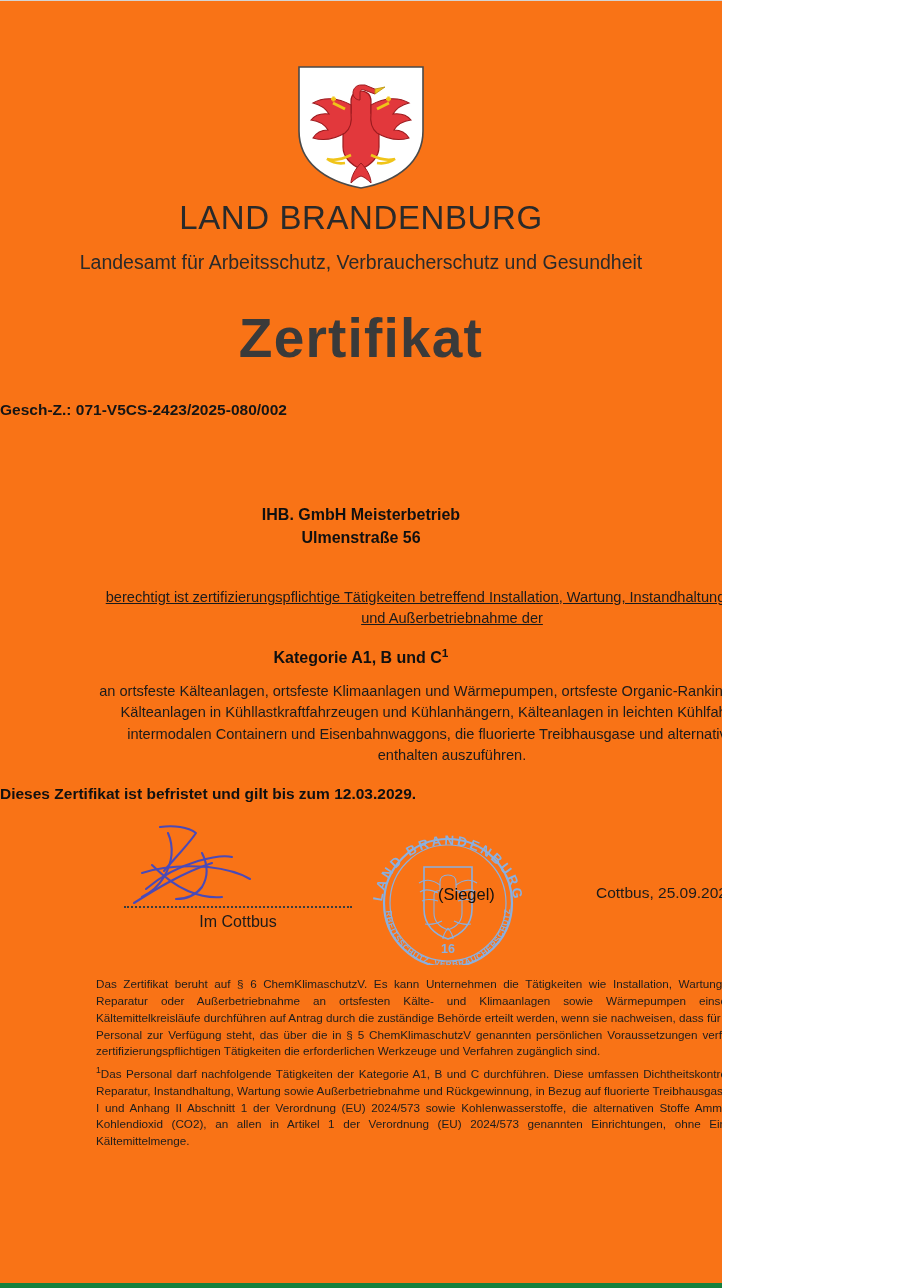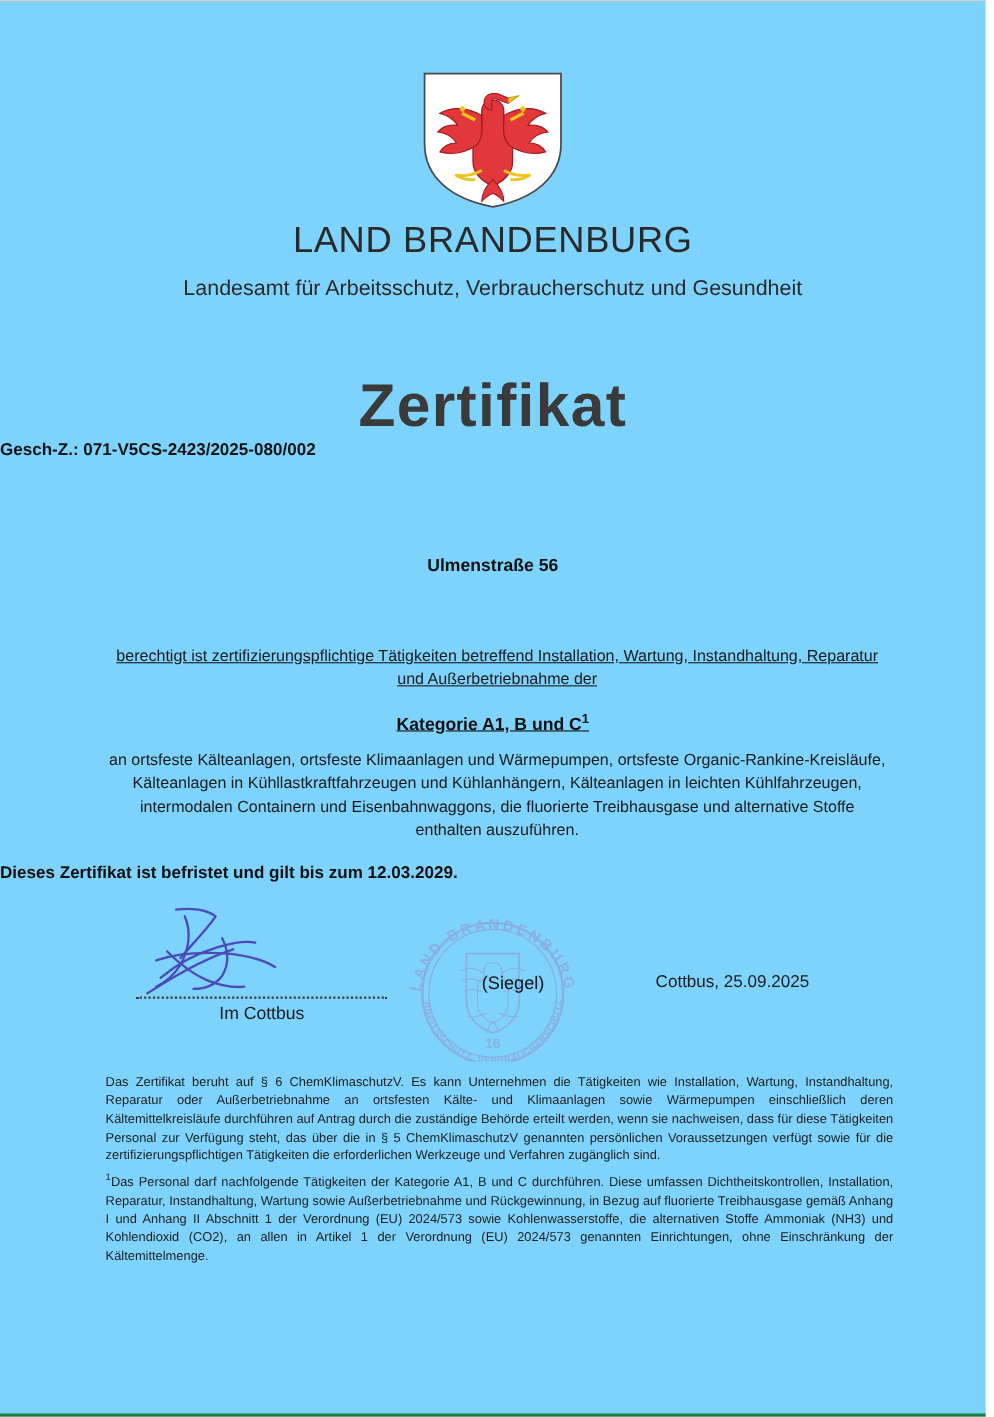--- a/index.html
+++ b/index.html
@@ -6,25 +6,25 @@
     margin: 0;
     padding: 0;
     background: #ffffff;
   }
   body {
     font-family: "Liberation Sans", sans-serif;
     color: #1b1b1b;
   }
   .page {
     position: relative;
-    width: 896px;
+    width: 722px;
     height: 1288px;
-    background: #7dd3fc;
+    background: #f97316;
     border-top: 1px solid #d4d4d4;
-    border-bottom: 3px solid #15803d;
+    border-bottom: 5px solid #15803d;
     box-sizing: border-box;
     overflow: hidden;
   }
 
   
   .crest-wrap {
     position: absolute;
     top: 62px;
     left: 0;
     right: 0;
@@ -57,21 +57,20 @@
   
   .doc-title {
     position: absolute;
     top: 305px;
     left: 0; right: 0;
     text-align: center;
     font-size: 55px;
     font-weight: 700;
     letter-spacing: 1.2px;
     color: #3a3a3a;
-    margin-top: 30px;
   }
 
   .ref-number {
     position: absolute;
     top: 400px;
     left: 0; right: 0;
     font-size: 15.5px;
     font-weight: 700;
     color: #151515;
   }
@@ -102,21 +101,20 @@
   }
 
   .category-line {
     position: absolute;
     left: 0; right: 0;
     top: 645px;
     text-align: center;
     font-size: 16px;
     font-weight: 700;
     color: #101010;
-    text-decoration: underline;
   }
 
   .validity {
     position: absolute;
     left: 0; right: 0;
     top: 784px;
     text-align: left;
     font-size: 15.5px;
     font-weight: 700;
     color: #101010;
@@ -241,20 +239,21 @@
   </div>
 
   <div class="authority-name">LAND BRANDENBURG</div>
   <div class="authority-sub">Landesamt für Arbeitsschutz, Verbraucherschutz und Gesundheit</div>
 
   <div class="doc-title">Zertifikat</div>
   <div class="ref-number">Gesch-Z.: 071-V5CS-2423/2025-080/002</div>
 
 
   <div class="company-block">
+    <div>IHB. GmbH Meisterbetrieb</div>
     <div>Ulmenstraße 56</div>
   </div>
 
   <div class="para authorization">berechtigt ist zertifizierungspflichtige Tätigkeiten betreffend Installation, Wartung, Instandhaltung, Reparatur und Außerbetriebnahme der</div>
 
   <div class="category-line">
     <span>Kategorie A1, B und C</span><sup>1</sup>
   </div>
 
   <div class="para scope">an ortsfeste Kälteanlagen, ortsfeste Klimaanlagen und Wärmepumpen, ortsfeste Organic-Rankine-Kreisläufe, Kälteanlagen in Kühllastkraftfahrzeugen und Kühlanhängern, Kälteanlagen in leichten Kühlfahrzeugen, intermodalen Containern und Eisenbahnwaggons, die fluorierte Treibhausgase und alternative Stoffe enthalten auszuführen.</div>

